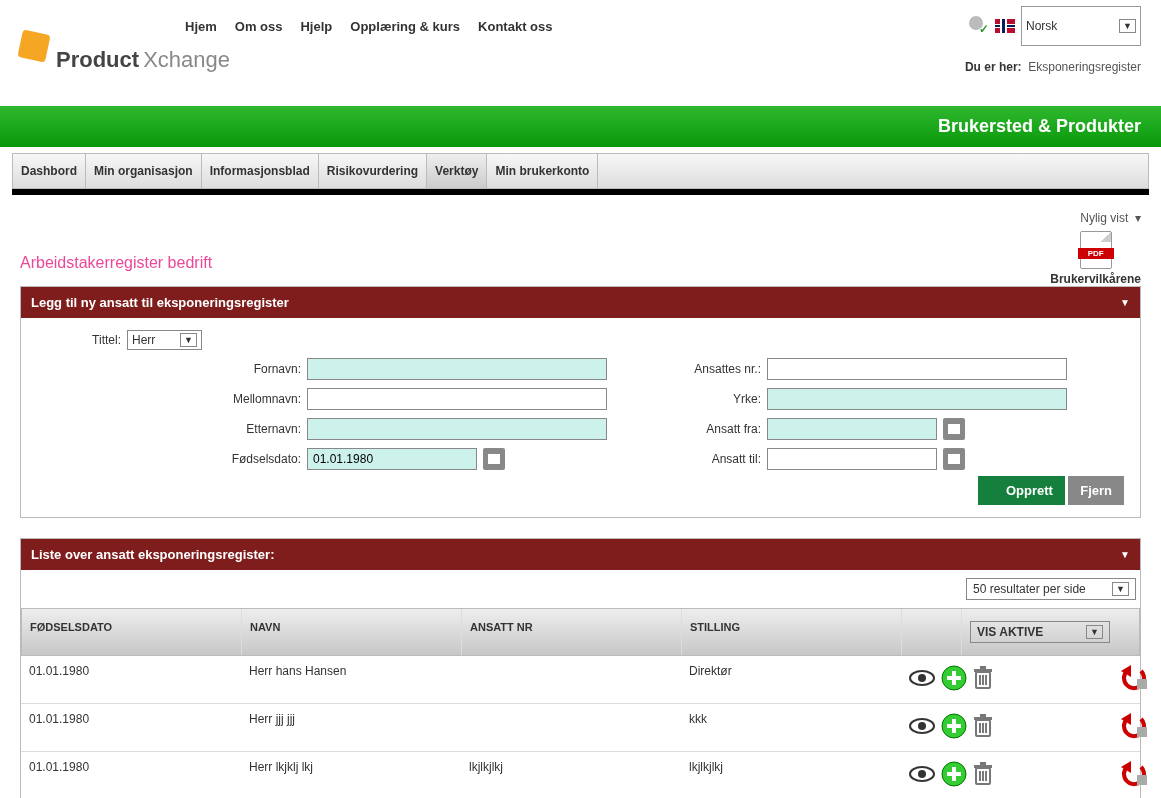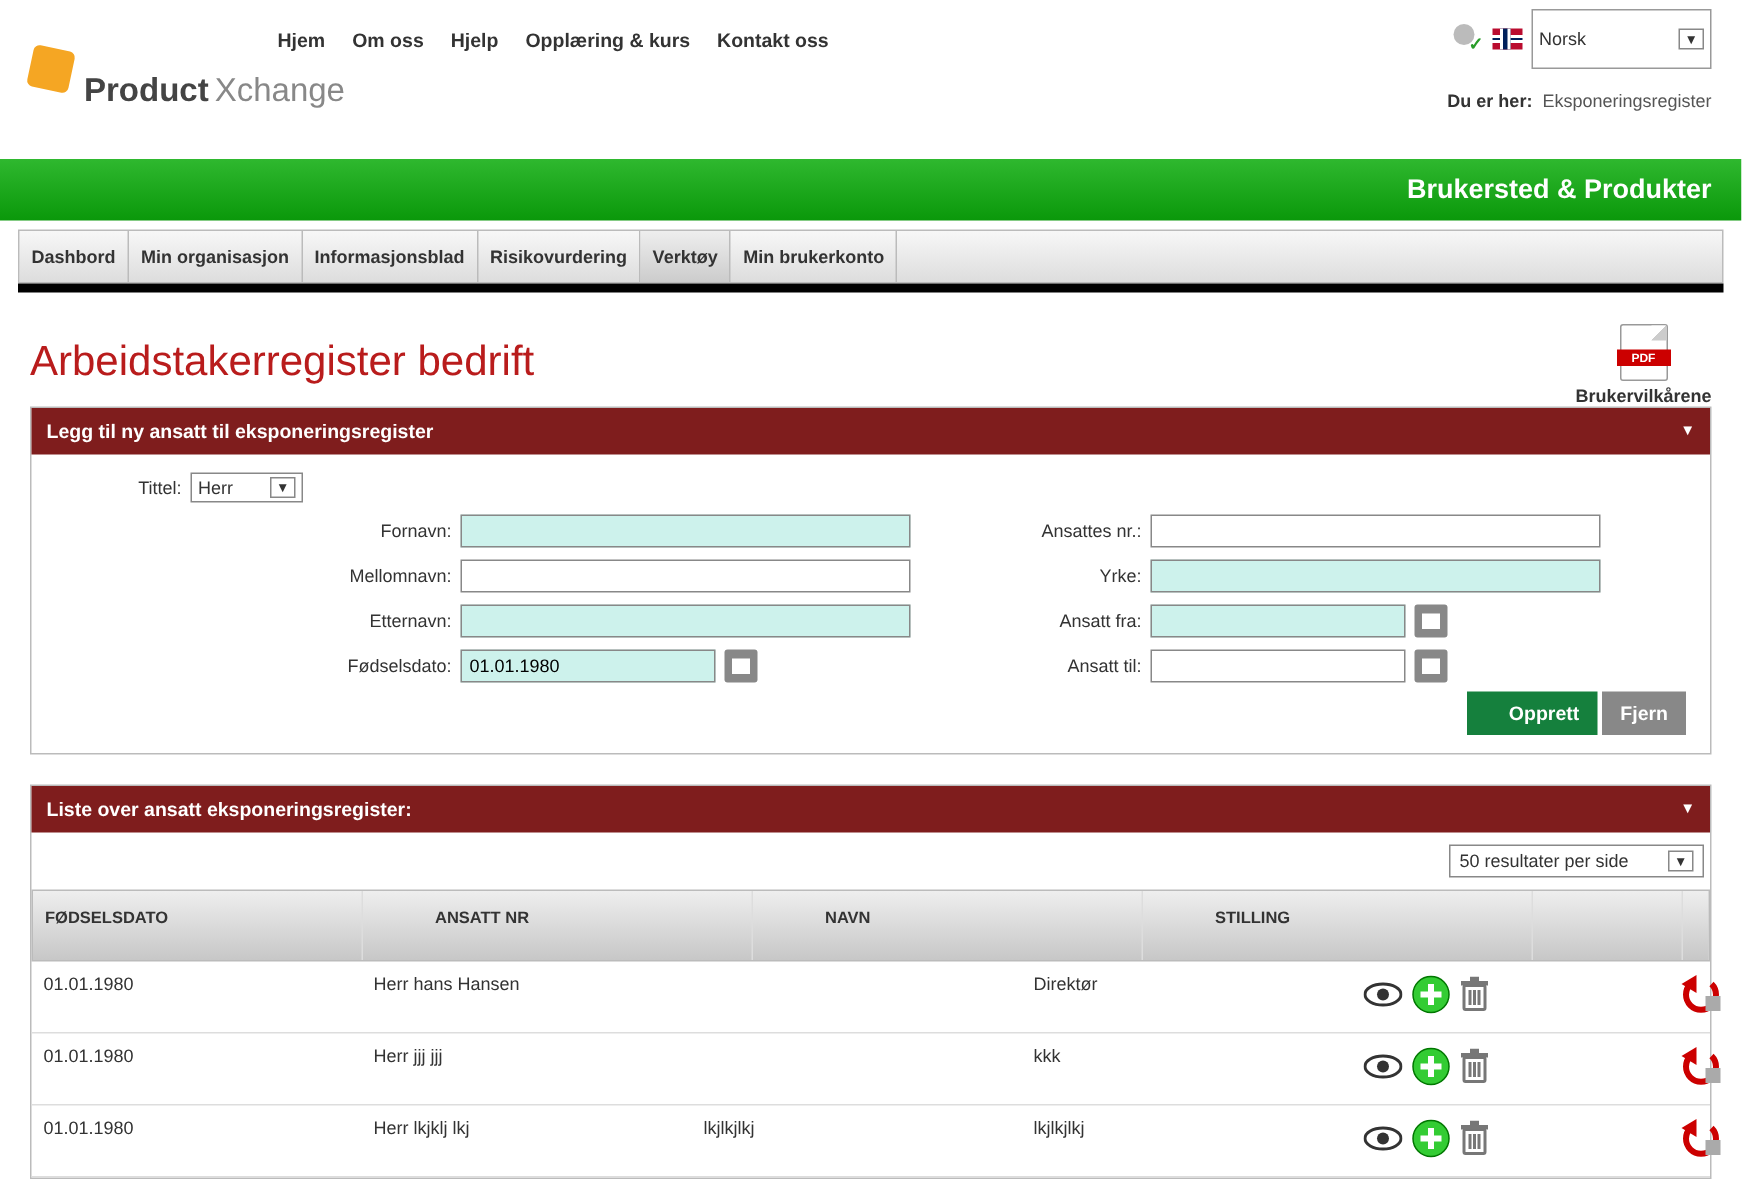--- a/index.html
+++ b/index.html
@@ -19,21 +19,21 @@
 .breadcrumb { margin-left:auto; font-size:12px; color:#555; padding-top:14px;}
 .breadcrumb b { font-weight:bold; color:#333;}
 .green-bar { background:#0da50d; background:linear-gradient(to bottom,#2fb82f,#0a980a); color:#fff; text-align:right; padding:10px 20px; font-size:18px; font-weight:bold;margin-top:22px;}
 .main-tabs { display:flex; margin:6px 12px 0 12px; border:1px solid #bbb; background:linear-gradient(to bottom,#f7f7f7,#ddd);}
 .main-tabs .tab { padding:10px 8px; border-right:1px solid #bbb; font-weight:bold; font-size:12px; color:#333; cursor:pointer;}
 .main-tabs .tab.active { background:linear-gradient(to bottom,#eee,#ccc);}
 .tab-underline { height:6px; background:#000; margin:0 12px;}
 .content { padding: 10px 20px; }
 .recent { text-align:right; color:#555; font-size:12px; padding:6px 0;}
 .page-title-row { display:flex; align-items:flex-end;}
-.page-title { font-size:28px; color:#b91c1c; font-weight:normal; margin:20px 0 14px 0;}
+.page-title { font-size:16px; color:#ec4899; font-weight:normal; margin:20px 0 14px 0;}
 .pdf-box { margin-left:auto; text-align:center; font-size:12px; font-weight:bold; color:#333;}
 .pdf-icon { width:32px; height:38px; border:1px solid #999; border-radius:2px; margin:0 auto 3px auto; position:relative; background:#fff;}
 .pdf-icon::before { content:"PDF"; position:absolute; left:-3px; right:-3px; top:16px; background:#c00; color:#fff; font-size:8px; text-align:center; padding:1px 0; font-weight:bold;}
 .pdf-icon::after { content:""; position:absolute; top:0; right:0; width:10px; height:10px; background:linear-gradient(135deg,#fff 50%,#ccc 50%);}
 .panel { border:1px solid #bbb; margin-bottom:20px;}
 .panel-head { background:#7f1d1d; color:#fff; font-weight:bold; padding:8px 10px; font-size:13px; display:flex; justify-content:space-between; align-items:center;}
 .panel-head .caret { font-size:10px;}
 .panel-body { padding:12px 6px;}
 .form-grid { display:grid; grid-template-columns: 100px 180px 300px 160px 300px; row-gap:8px; align-items:center;}
 .form-grid .lbl { text-align:right; padding-right:6px; font-size:12px;}
@@ -42,21 +42,21 @@
 .mini-select { border:1px solid #888; padding:2px 4px; width:75px; display:flex; justify-content:space-between; align-items:center; font-size:12px;}
 .date-wrap { display:flex; align-items:center; gap:6px;}
 .cal-btn { width:22px; height:22px; background:#888; border-radius:2px; display:flex; align-items:center; justify-content:center; cursor:pointer;}
 .cal-btn::after { content:""; width:12px; height:10px; background:#fff; box-shadow: -4px -4px 0 -2px #fff inset; }
 .btn-row { text-align:right; padding:6px 10px 0 0;}
 .btn { display:inline-block; padding:7px 12px; color:#fff; font-weight:bold; font-size:13px; border:none; cursor:pointer;}
 .btn.green { background:#15803d;padding-left:28px;}
 .btn.gray { background:#888;}
 .results-row { text-align:right; padding:8px 4px;}
 .sel-box { display:inline-flex; border:1px solid #888; padding:3px 6px; min-width:170px; justify-content:space-between; align-items:center; font-size:12px;}
-.grid-head { display:grid; grid-template-columns: 220px 220px 220px 220px 60px 200px; background:linear-gradient(to bottom,#eee,#c7c7c7); border:1px solid #bbb;gap:40px;}
+.grid-head { display:grid; grid-template-columns: 220px 220px 220px 220px 60px 200px; background:linear-gradient(to bottom,#eee,#c7c7c7); border:1px solid #bbb;}
 .grid-head .cell { padding:12px 8px; font-weight:bold; font-size:11px; color:#333; border-right:1px solid #ddd;}
 .grid-head .vis-cell { display:flex; align-items:center; gap:8px;}
 .grid-row { display:grid; grid-template-columns: 220px 220px 220px 220px 60px 200px; border-bottom:1px solid #ddd; min-height:48px;}
 .grid-row .cell { padding:8px 8px; font-size:12px; color:#333;}
 .actions { display:flex; align-items:center; gap:6px; padding:6px 8px;}
 .undo-cell { display:flex; justify-content:flex-end; align-items:center; padding-right:12px;}
 .user-chk { width:22px; height:20px; position:relative;}
 .user-chk::before { content:""; position:absolute; width:14px; height:14px; border-radius:50%; background:#bbb; left:2px; top:0;}
 .user-chk::after { content:"✓"; position:absolute; right:0; bottom:0; color:#2a9d2a; font-weight:bold; font-size:12px;}
 .chev { font-size:9px; border:1px solid #888; padding:1px 3px;}
@@ -102,20 +102,23 @@
   <div class="tab">Dashbord</div>
   <div class="tab">Min organisasjon</div>
   <div class="tab">Informasjonsblad</div>
   <div class="tab">Risikovurdering</div>
   <div class="tab active">Verktøy</div>
   <div class="tab">Min brukerkonto</div>
 </div>
 <div class="tab-underline"></div>
 
 <div class="content">
+  <div class="recent">
+    <span>Nylig vist</span> &nbsp;▾
+  </div>
 
   <div class="page-title-row">
     <h1 class="page-title">Arbeidstakerregister bedrift</h1>
     <div class="pdf-box">
       <div class="pdf-icon"></div>
       <span>Brukervilkårene</span>
     </div>
   </div>
 
   <div class="panel">
@@ -182,22 +185,22 @@
       <span class="caret">▼</span>
     </div>
     <div class="results-row">
       <div class="sel-box">
         <span>50 resultater per side</span>
         <span class="chev">▼</span>
       </div>
     </div>
     <div class="grid-head">
       <div class="cell">FØDSELSDATO</div>
+      <div class="cell">NAVN</div>
       <div class="cell">ANSATT NR</div>
-      <div class="cell">NAVN</div>
       <div class="cell">STILLING</div>
       <div class="cell"></div>
       <div class="cell vis-cell">
         <div class="sel-box" style="min-width:140px">
           <span>VIS AKTIVE</span>
           <span class="chev">▼</span>
         </div>
       </div>
     </div>
     <div id="rows">

